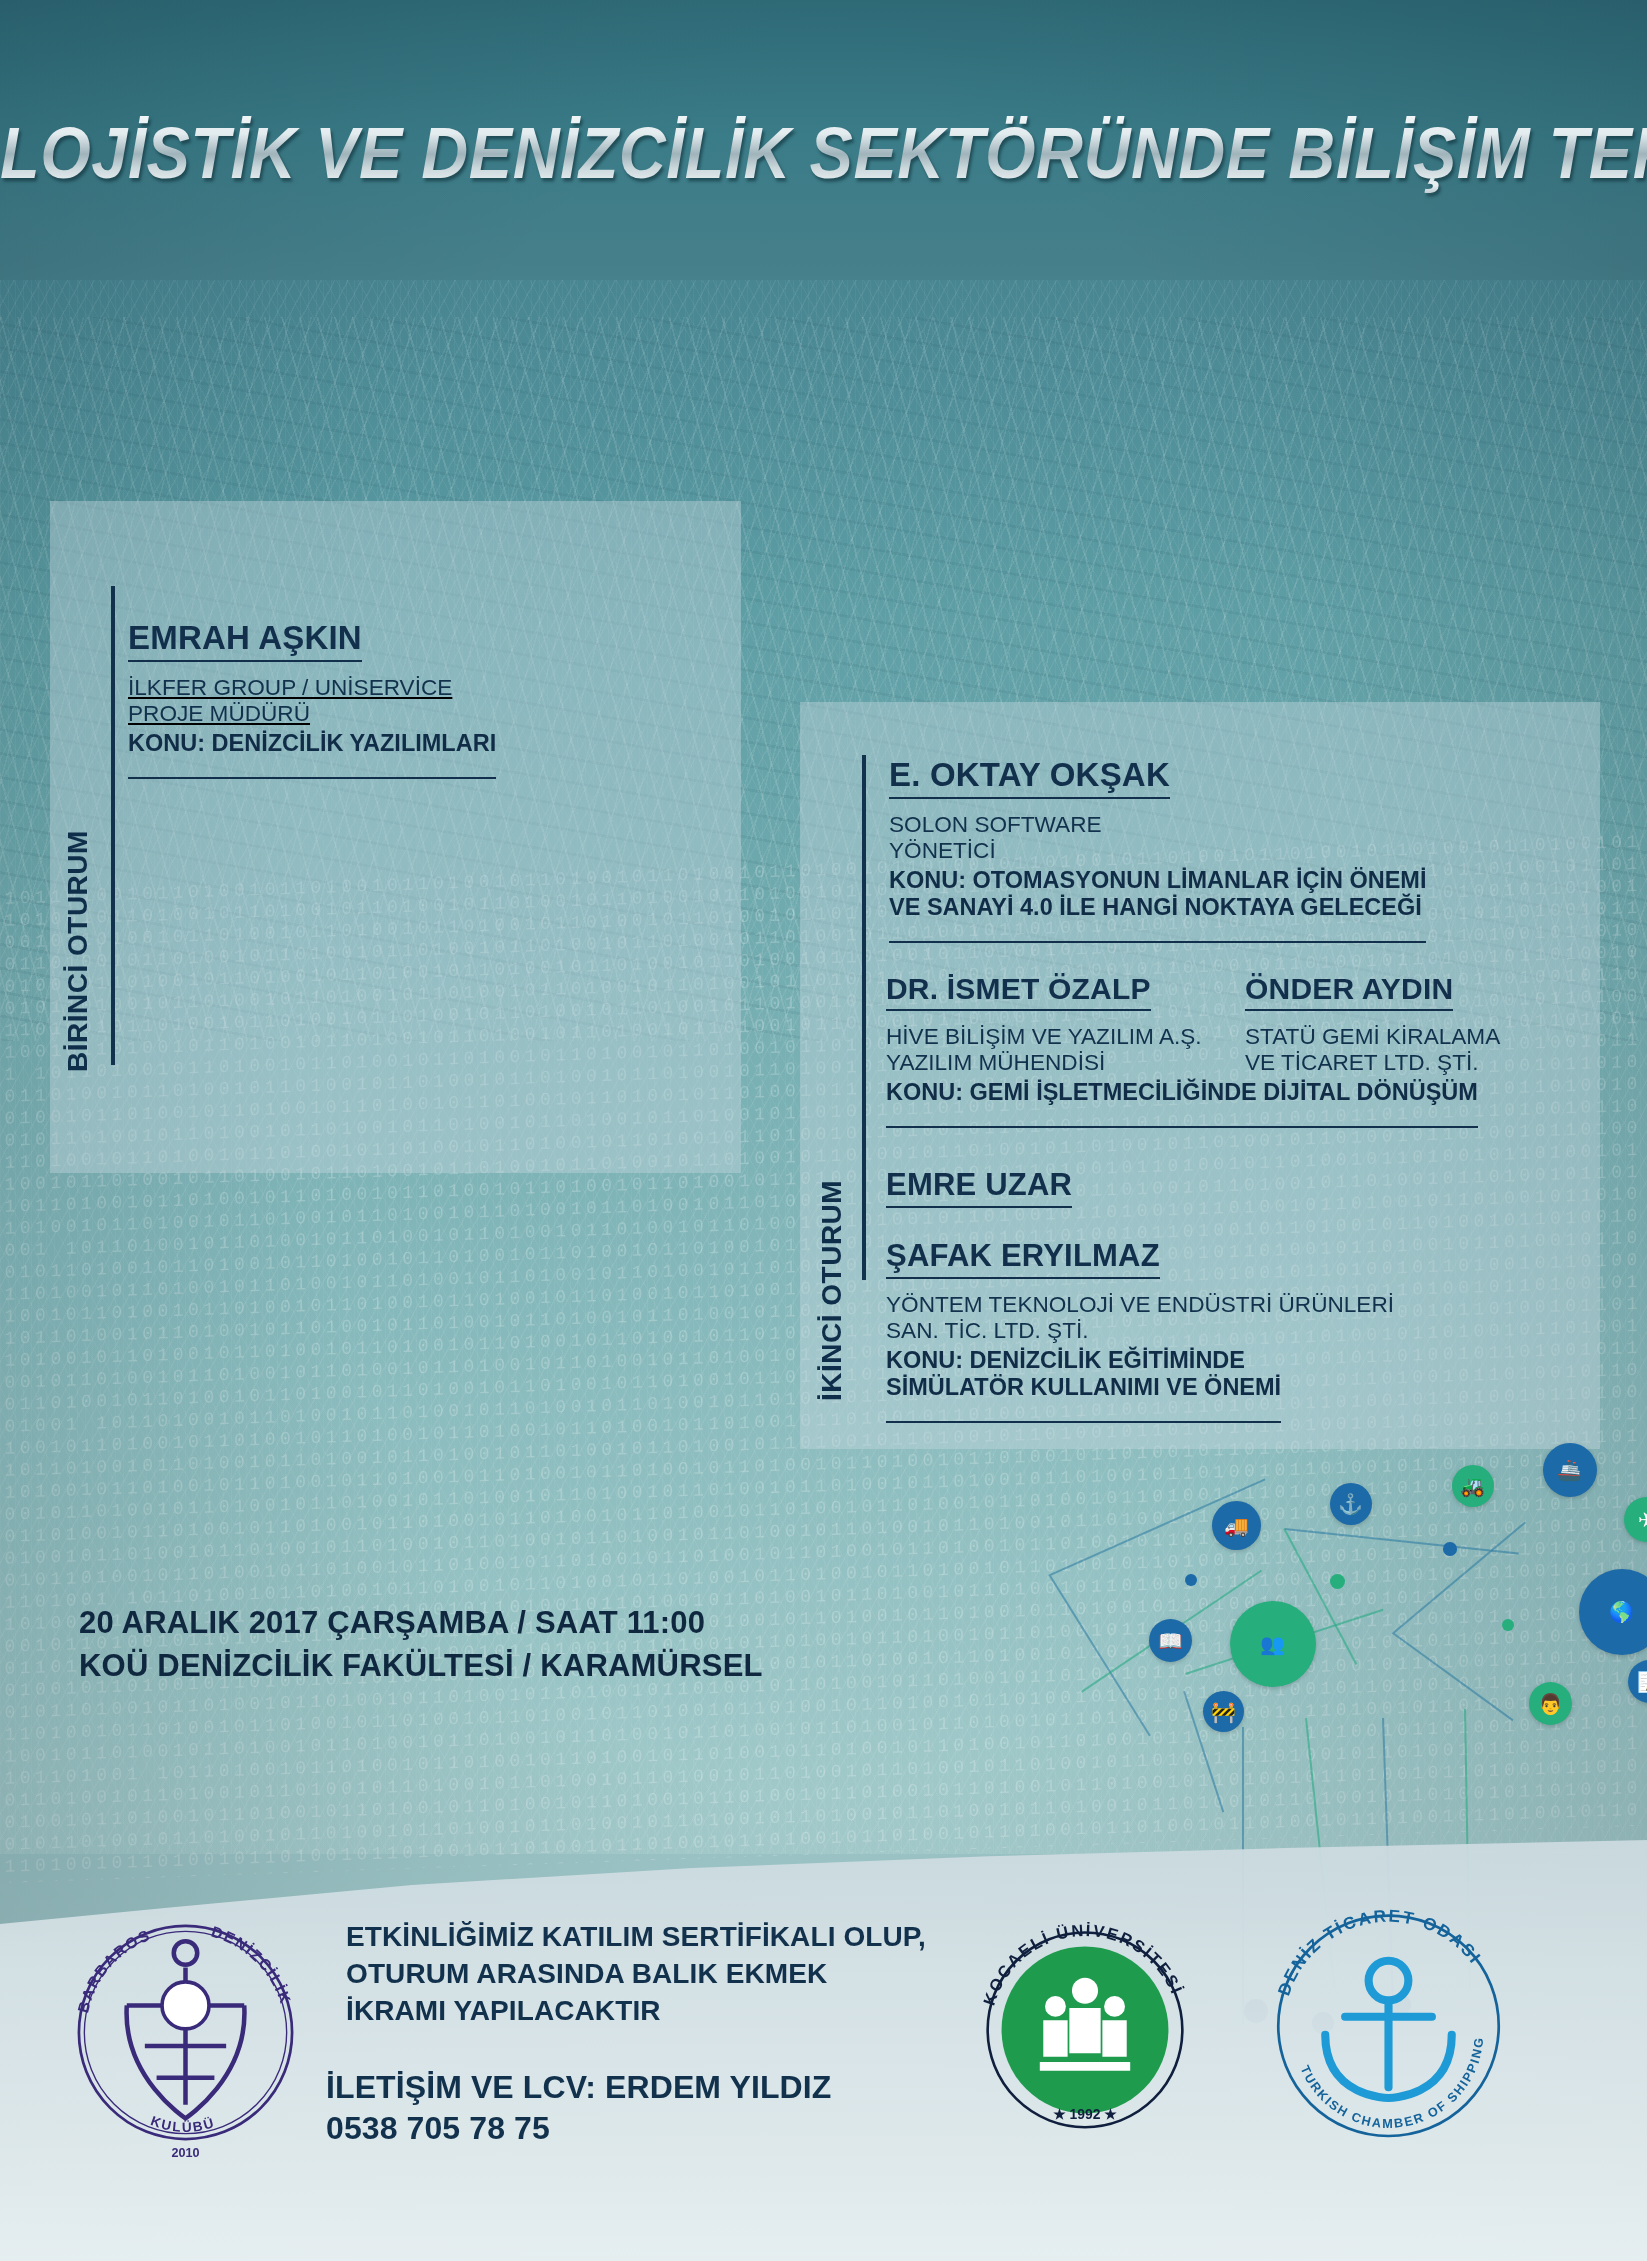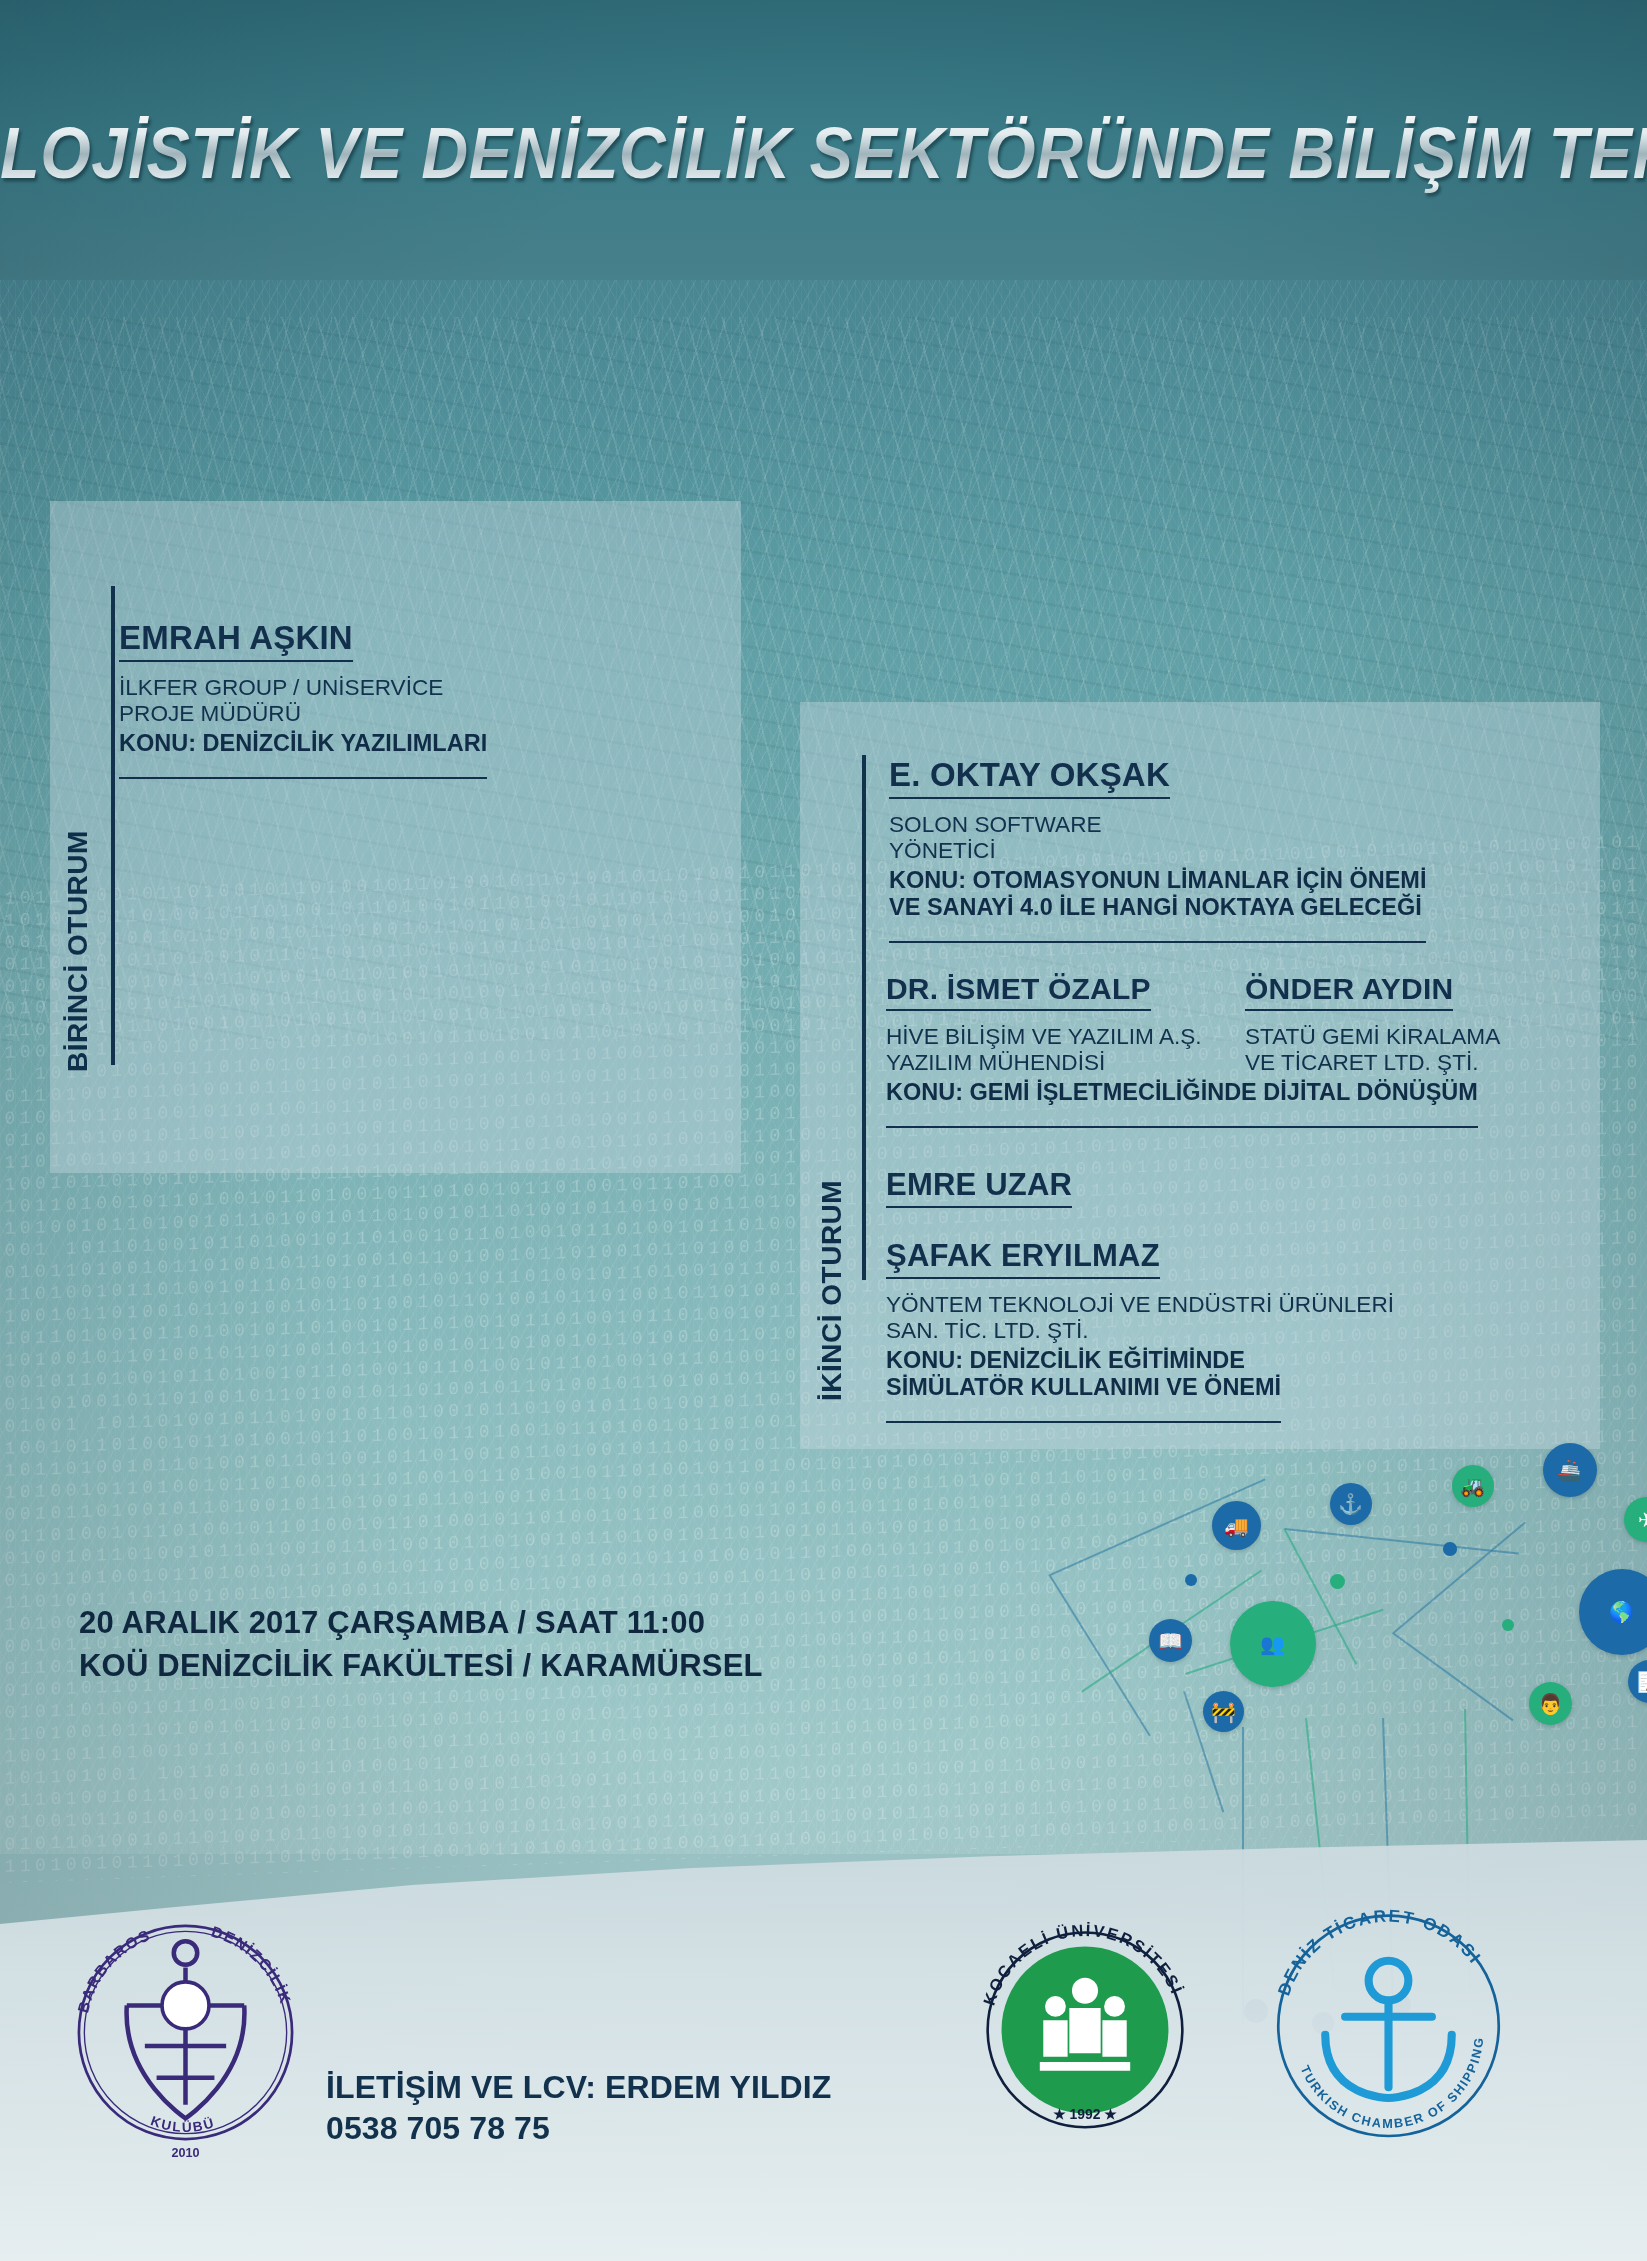--- a/index.html
+++ b/index.html
@@ -286,21 +286,21 @@
   <div class="vignette"></div>
 
   <div class="title-wrap">
     <div class="title">LOJİSTİK VE DENİZCİLİK SEKTÖRÜNDE BİLİŞİM TEKNOLOJİLERİ</div>
   </div>
 
   <div class="panel panel-one"></div>
   <div class="vbar vbar-one"></div>
   <div class="session-label label-one">BİRİNCİ OTURUM</div>
 
-  <div class="speaker" style="left:119px; top:619px; width:579px;">
+  <div class="speaker" style="left:128px; top:619px; width:579px;text-decoration:underline;">
     <div class="sp-name">EMRAH AŞKIN</div>
     <div class="sp-role">İLKFER GROUP / UNİSERVİCE
 PROJE MÜDÜRÜ</div>
     <div class="sp-topic">KONU: DENİZCİLİK YAZILIMLARI</div>
   </div>
 
 
   <div class="panel panel-two"></div>
   <div class="vbar vbar-two"></div>
   <div class="session-label label-two">İKİNCİ OTURUM</div>
@@ -376,20 +376,23 @@
     <div class="dot" style="left:570px; top:181px; width:11.8px; height:11.8px; background:#27ae7d;"></div>
     <div class="dot" style="left:253px; top:136px; width:11.8px; height:11.8px; background:#1c6aa8;"></div>
     <div class="dot" style="left:312px; top:561px; width:23.5px; height:23.5px; background:#1a4e7a;"></div>
     <div class="dot" style="left:380px; top:574px; width:22px; height:22px; background:#1a4e7a;"></div>
     <div class="dot" style="left:457px; top:556px; width:22px; height:22px; background:#1a4e7a;"></div>
   </div>
 
   <div class="band-stripe"></div>
   <div class="bottom-band"></div>
 
+  <div class="note-text">ETKİNLİĞİMİZ KATILIM SERTİFİKALI OLUP,
+OTURUM ARASINDA BALIK EKMEK
+İKRAMI YAPILACAKTIR</div>
   <div class="contact-text">İLETİŞİM VE LCV: ERDEM YILDIZ
 0538 705 78 75</div>
 
   <div class="logo logo-left">
     <svg viewBox="0 0 280 310" width="253" height="280">
       <defs>
         <path id="arcTop" d="M 30 150 A 110 110 0 0 1 250 150"></path>
         <path id="arcBot" d="M 40 160 A 100 100 0 0 0 240 160"></path>
       </defs>
       <circle cx="140" cy="150" r="118" fill="none" stroke="#3a2a7a" stroke-width="3"></circle>

